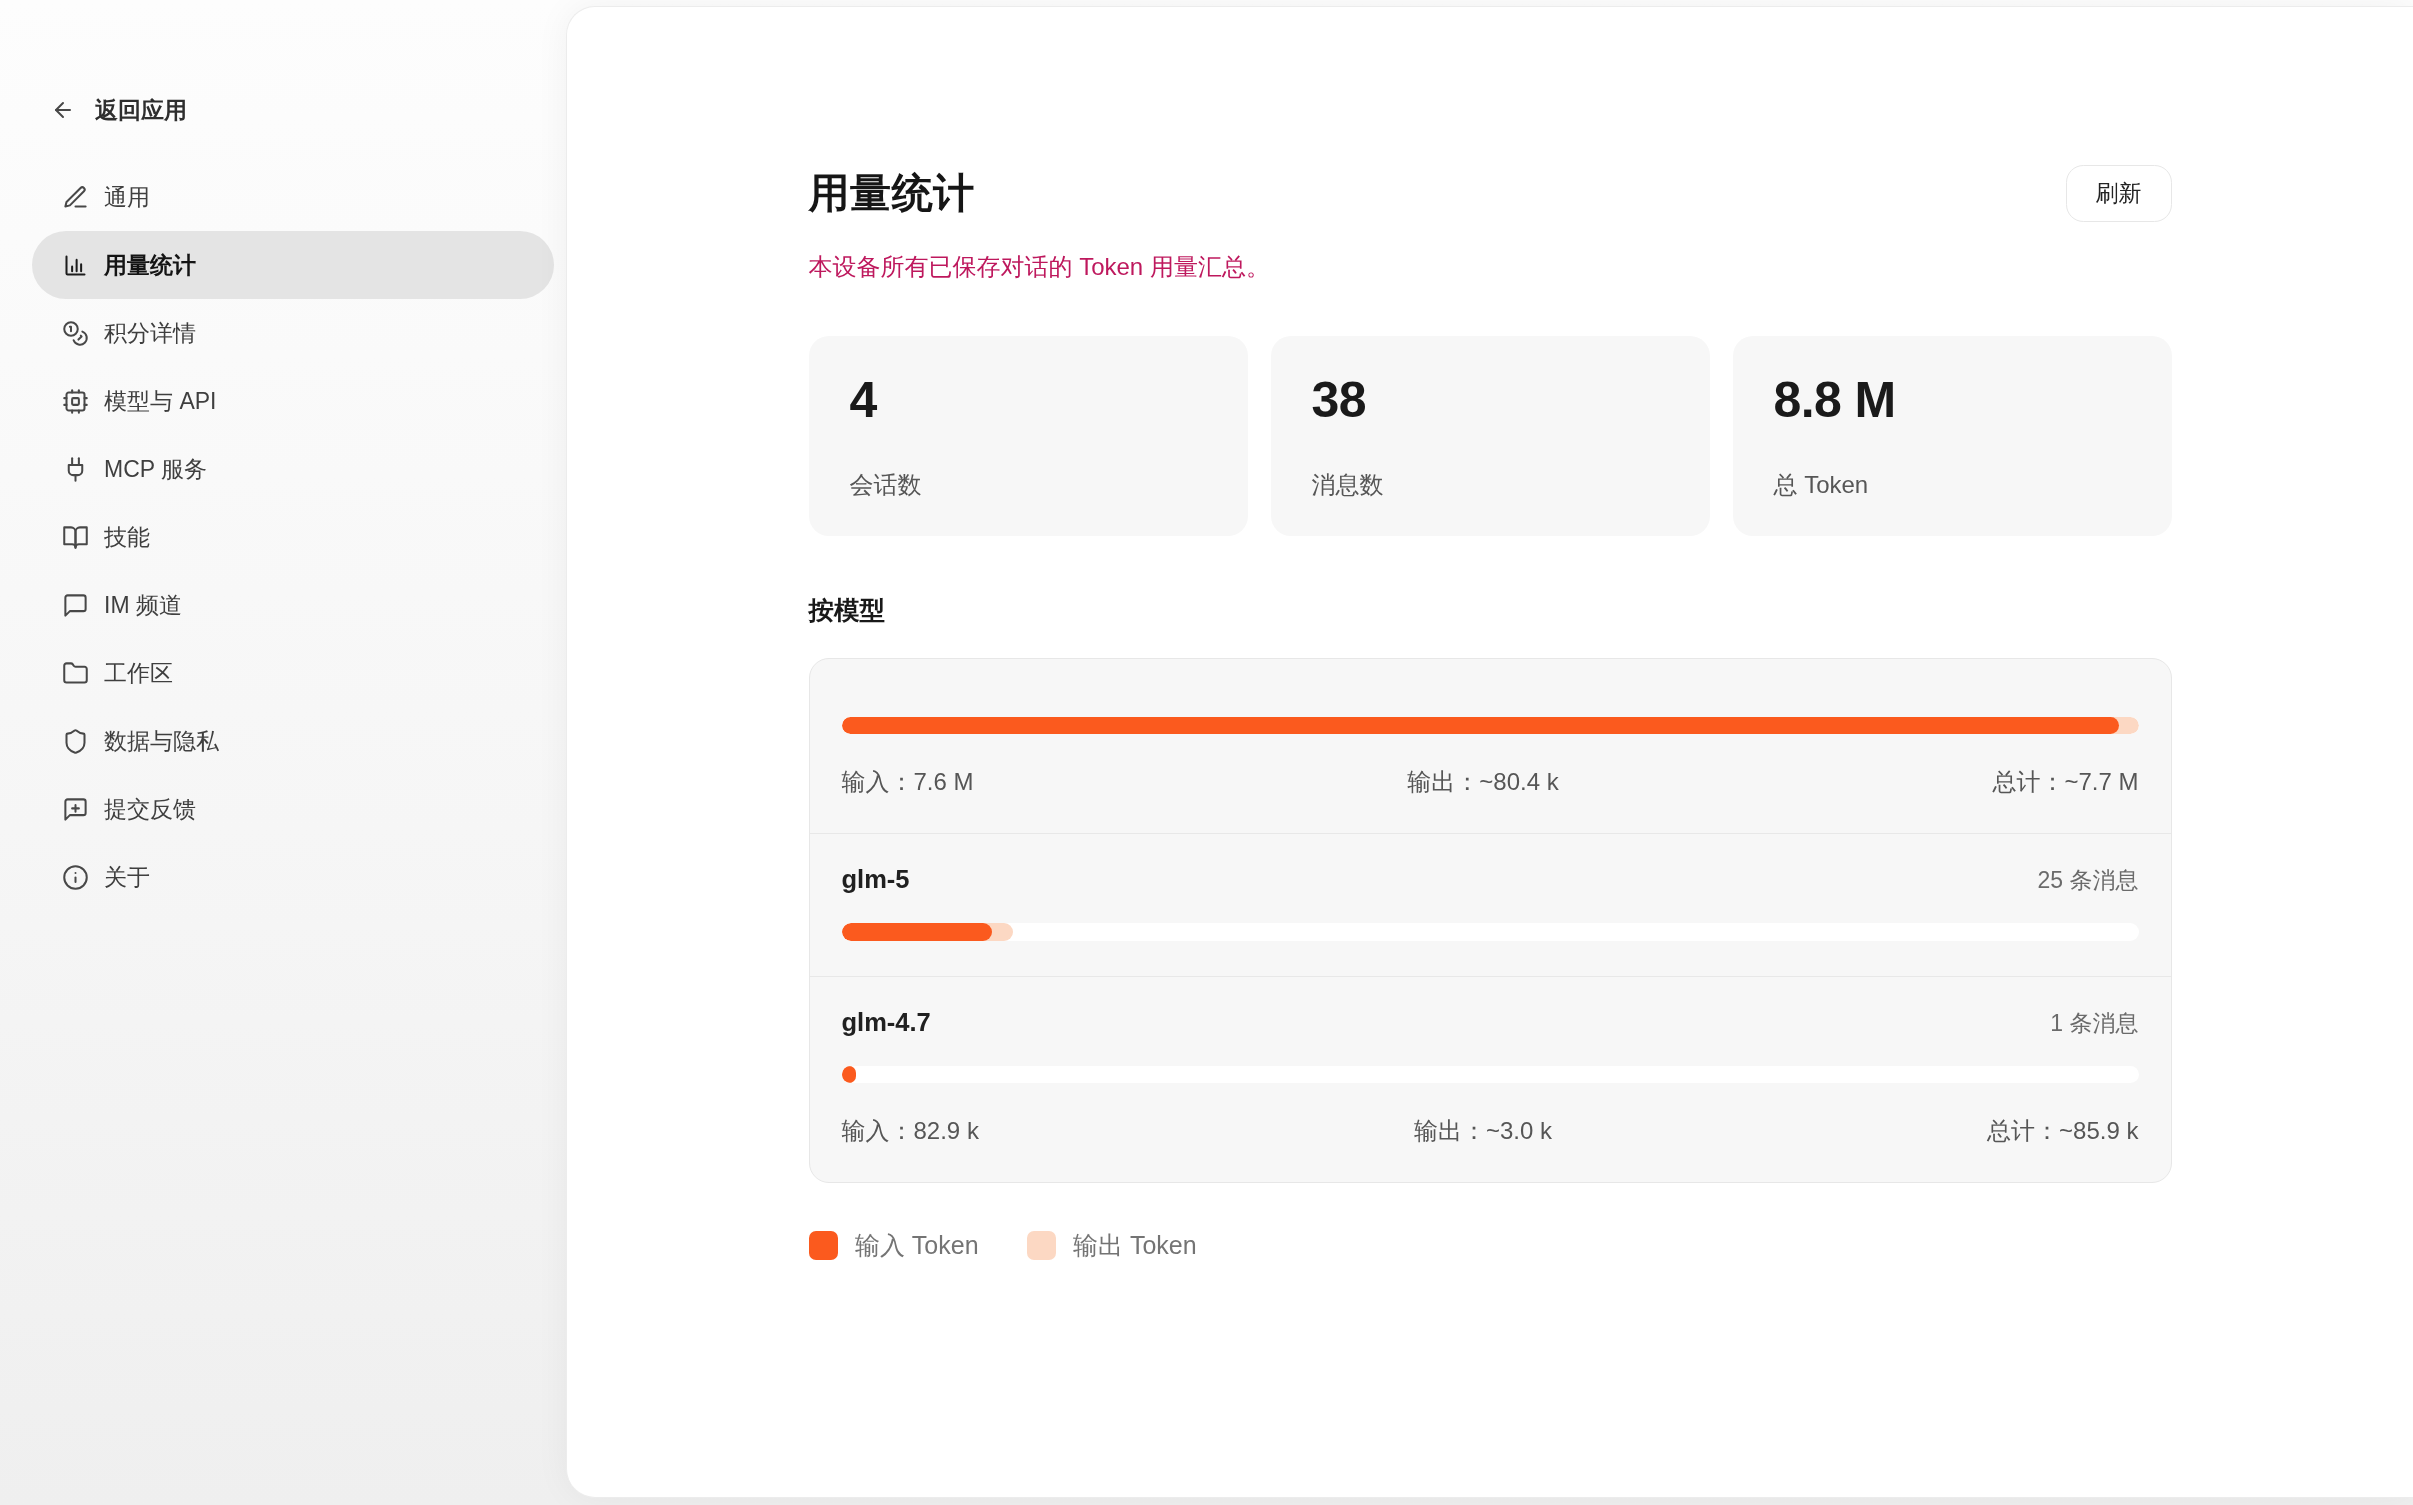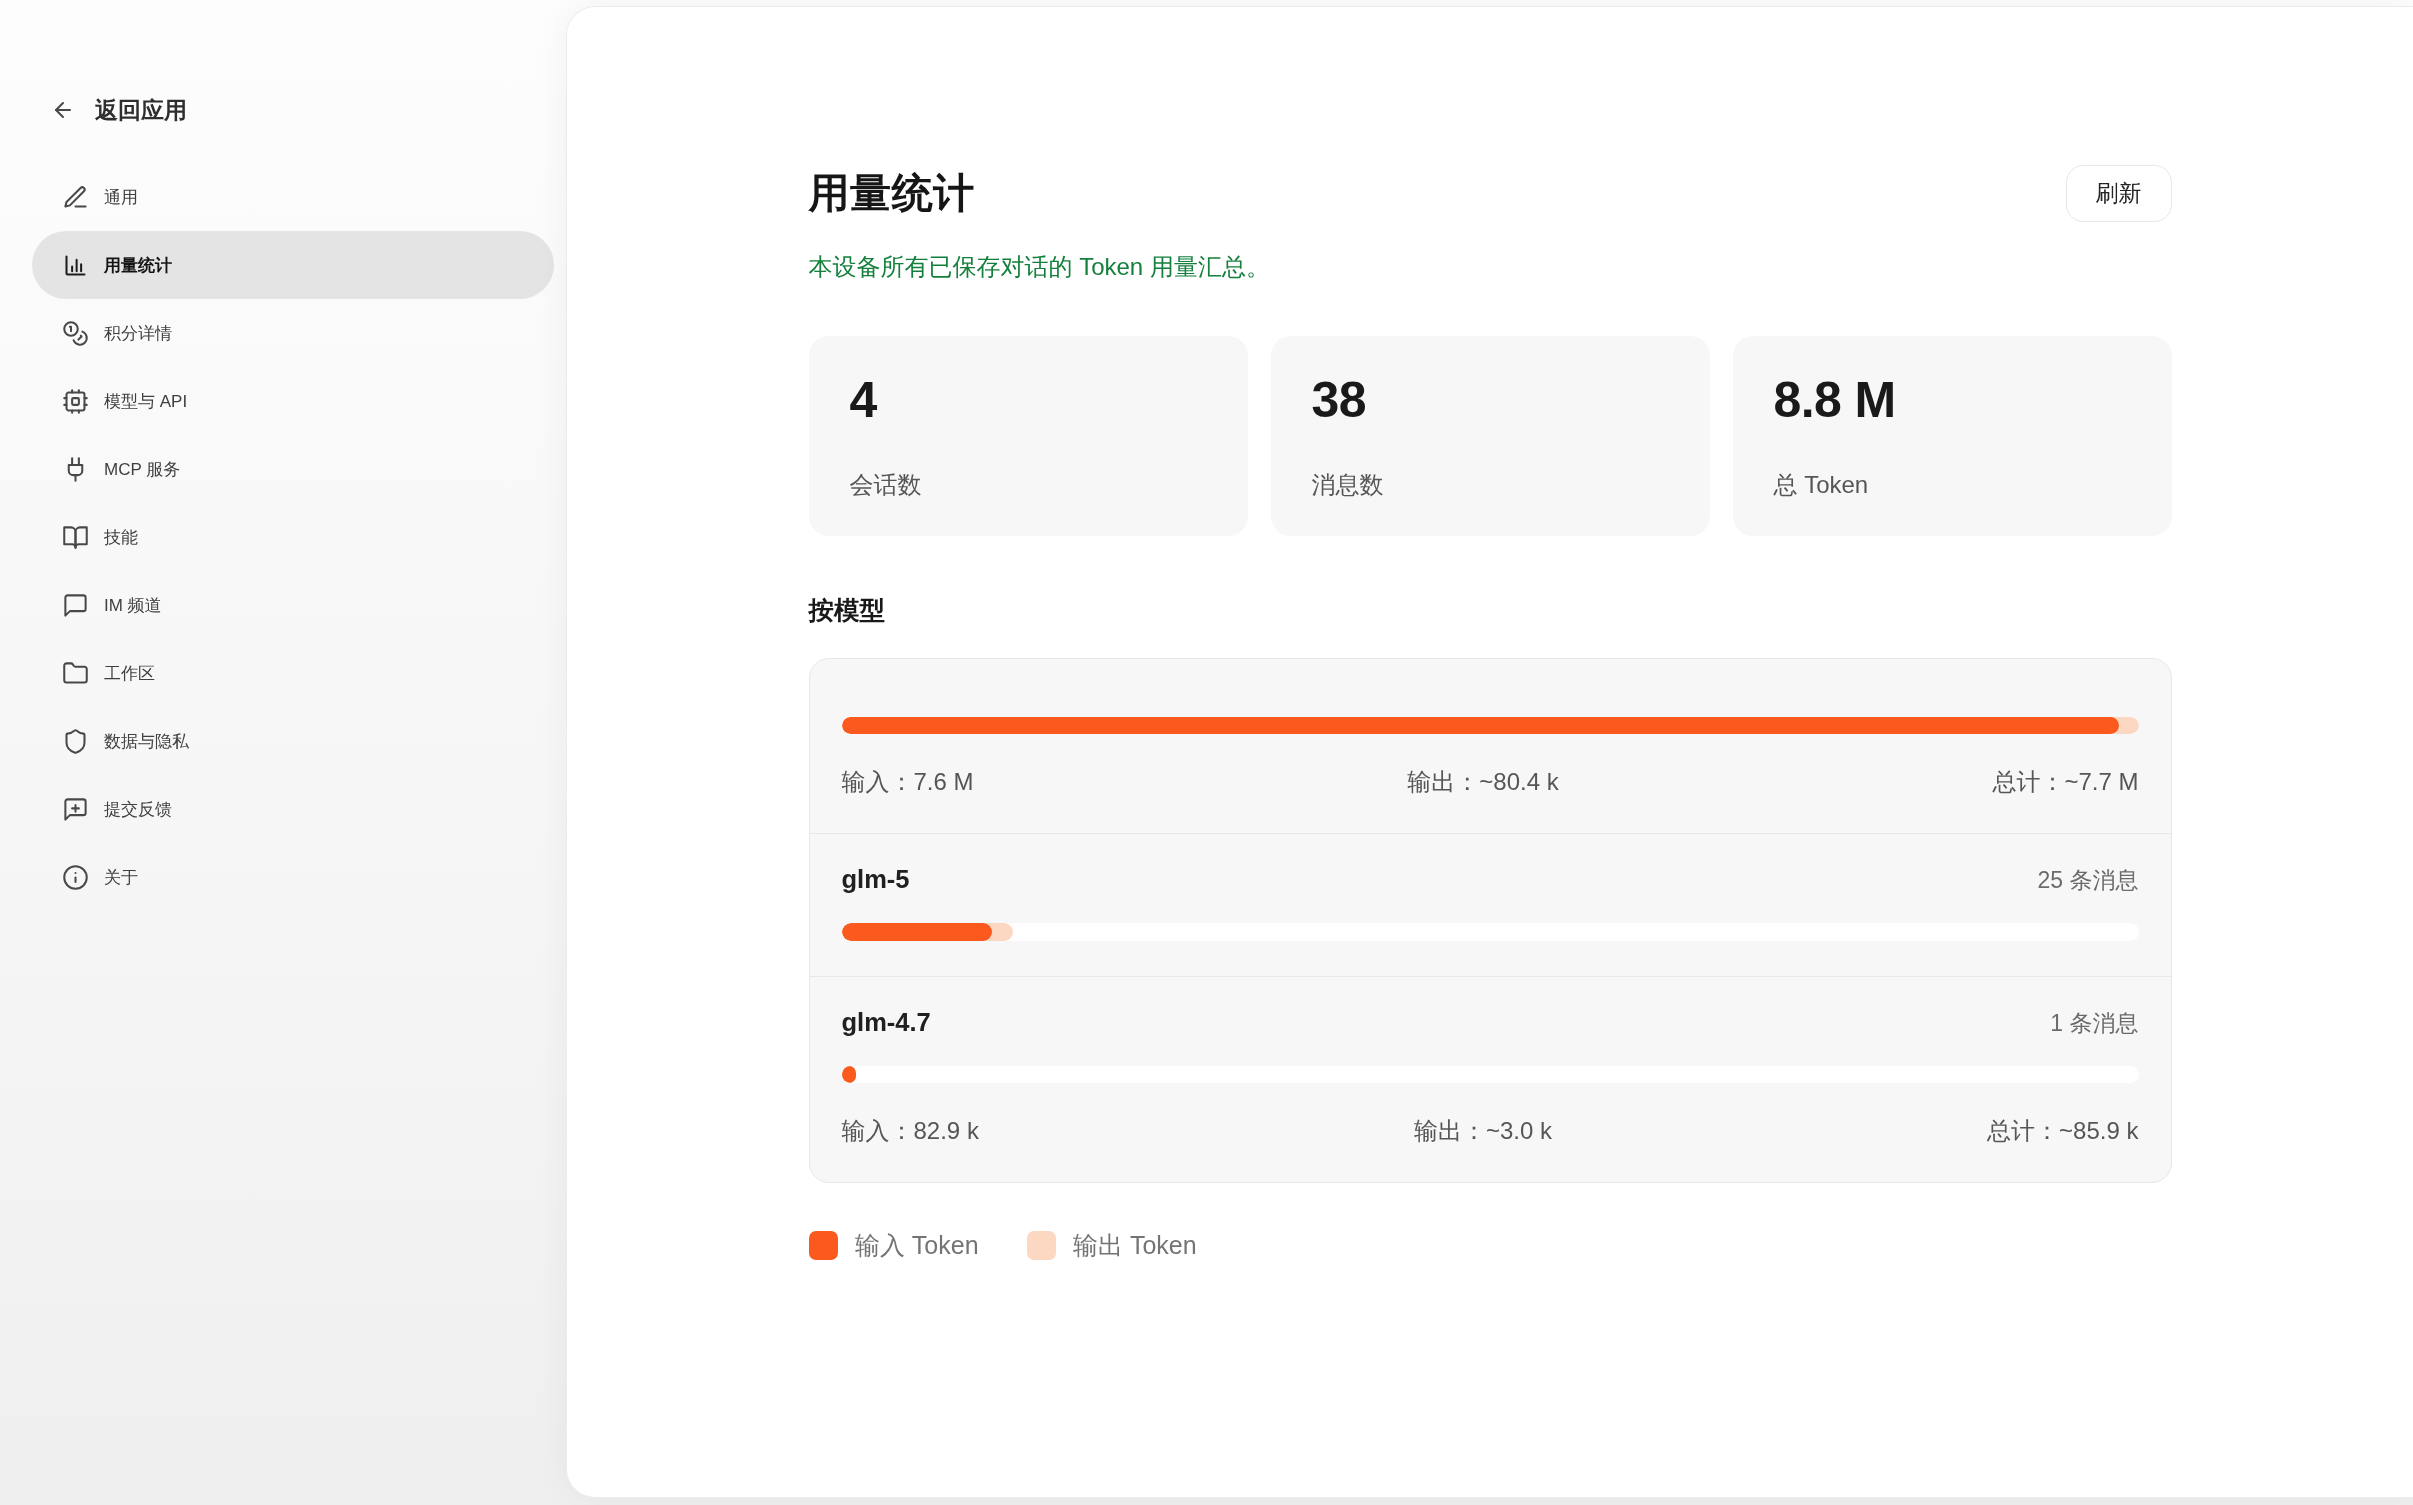--- a/index.html
+++ b/index.html
@@ -19,21 +19,21 @@
     display: flex; align-items: center; gap: 20px;
     padding-left: 19px; height: 36px; margin-bottom: 35px;
     font-size: 23px; font-weight: 600; color: #2e2e2e; cursor: pointer;
   }
   .back-row .icon { display: flex; }
   .nav { display: flex; flex-direction: column; }
   .nav-item {
     height: 68px; border-radius: 35px;
     display: flex; align-items: center; gap: 15px;
     padding: 0 17.4px 0 30px;
-    font-size: 17px; color: #3f3f3f; cursor: pointer; white-space: nowrap;
+    font-size: 23px; color: #3f3f3f; cursor: pointer; white-space: nowrap;
   }
   .nav-item .icon { display: flex; flex: 0 0 auto; }
   .nav-item svg, .back-row svg { stroke: #484848; }
   .nav-item.selected { background: #e4e4e4; color: #141414; font-weight: 600; }
   .nav-item.selected svg { stroke: #1c1c1c; }
   
   .main-panel {
     position: absolute; left: 566px; top: 5.8px; right: 0; bottom: 7px;
     background: #ffffff;
     border: 1.2px solid #ececec; border-right: none;
@@ -43,21 +43,21 @@
   }
   .content { width: 1363px; margin: 0 auto; padding-top: 158px; }
   .header-row { display: flex; align-items: center; justify-content: space-between; }
   .page-title { font-size: 41px; font-weight: 700; color: #161616; letter-spacing: 0.6px; }
   .refresh-btn {
     height: 57px; padding: 0 29px;
     border: 1.7px solid #e7e7e7; border-radius: 17.4px;
     background: #fff; font-size: 23px; color: #232323;
     font-family: inherit; cursor: pointer;
   }
-  .subtitle { margin-top: 29px; font-size: 24px; color: #15803d; }
+  .subtitle { margin-top: 29px; font-size: 24px; color: #be185d; }
   
   .stats-row { margin-top: 53px; display: flex; gap: 23px; }
   .stat-card {
     flex: 1; height: 200px; background: #f7f7f7; border-radius: 20px;
     padding: 35px 41px;
     display: flex; flex-direction: column; justify-content: space-between;
   }
   .stat-value { font-size: 50px; font-weight: 700; color: #1a1a1a; letter-spacing: -0.6px; }
   .stat-label { font-size: 24px; color: #565656; }
   

